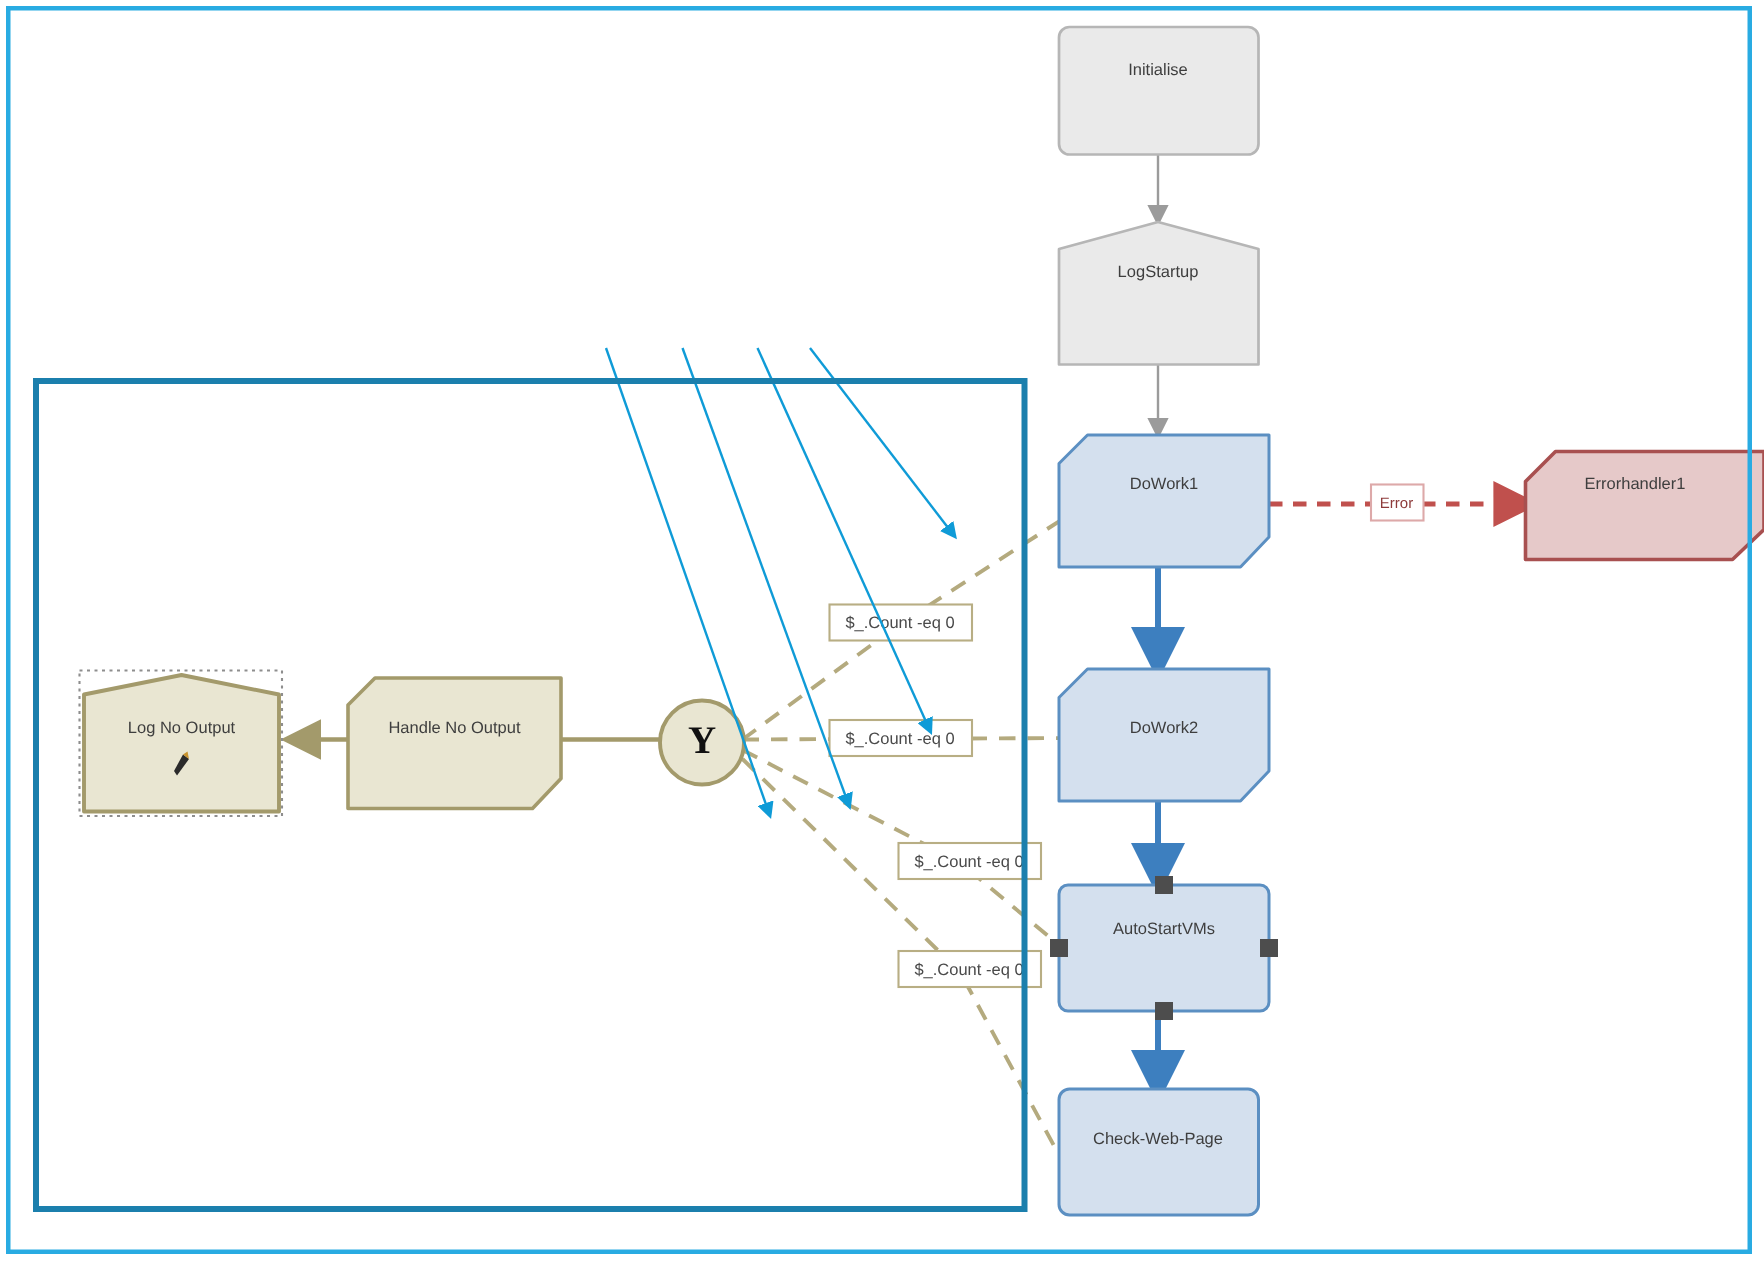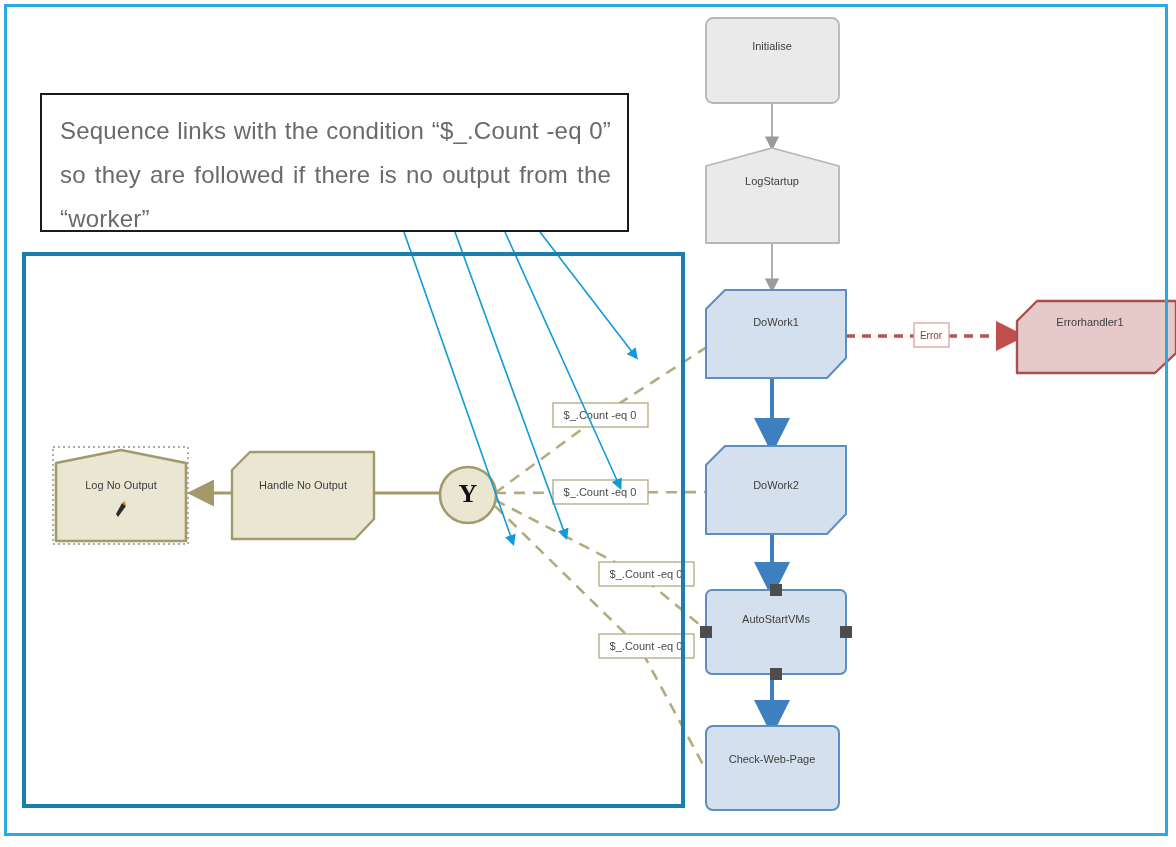--- a/index.html
+++ b/index.html
@@ -210,18 +210,15 @@
     </g>
 
     <line x1="404" y1="232" x2="513" y2="543" stroke="#0f9bd7" stroke-width="1.6" marker-end="url(#arrow-cyan)"></line>
     <line x1="455" y1="232" x2="566" y2="537" stroke="#0f9bd7" stroke-width="1.6" marker-end="url(#arrow-cyan)"></line>
     <line x1="505" y1="232" x2="620" y2="487" stroke="#0f9bd7" stroke-width="1.6" marker-end="url(#arrow-cyan)"></line>
     <line x1="540" y1="232" x2="636" y2="357" stroke="#0f9bd7" stroke-width="1.6" marker-end="url(#arrow-cyan)"></line>
   </svg>
 
   <div id="inner-panel"></div>
 
-  <div id="callout">
-    <div class="note-text">Sequence links with the condition “$_.Count -eq 0” so they are followed if there is no output from the “worker”</div>
-  </div>
 
   <div id="outer-frame"></div>
 </div>
 
 </body></html>

